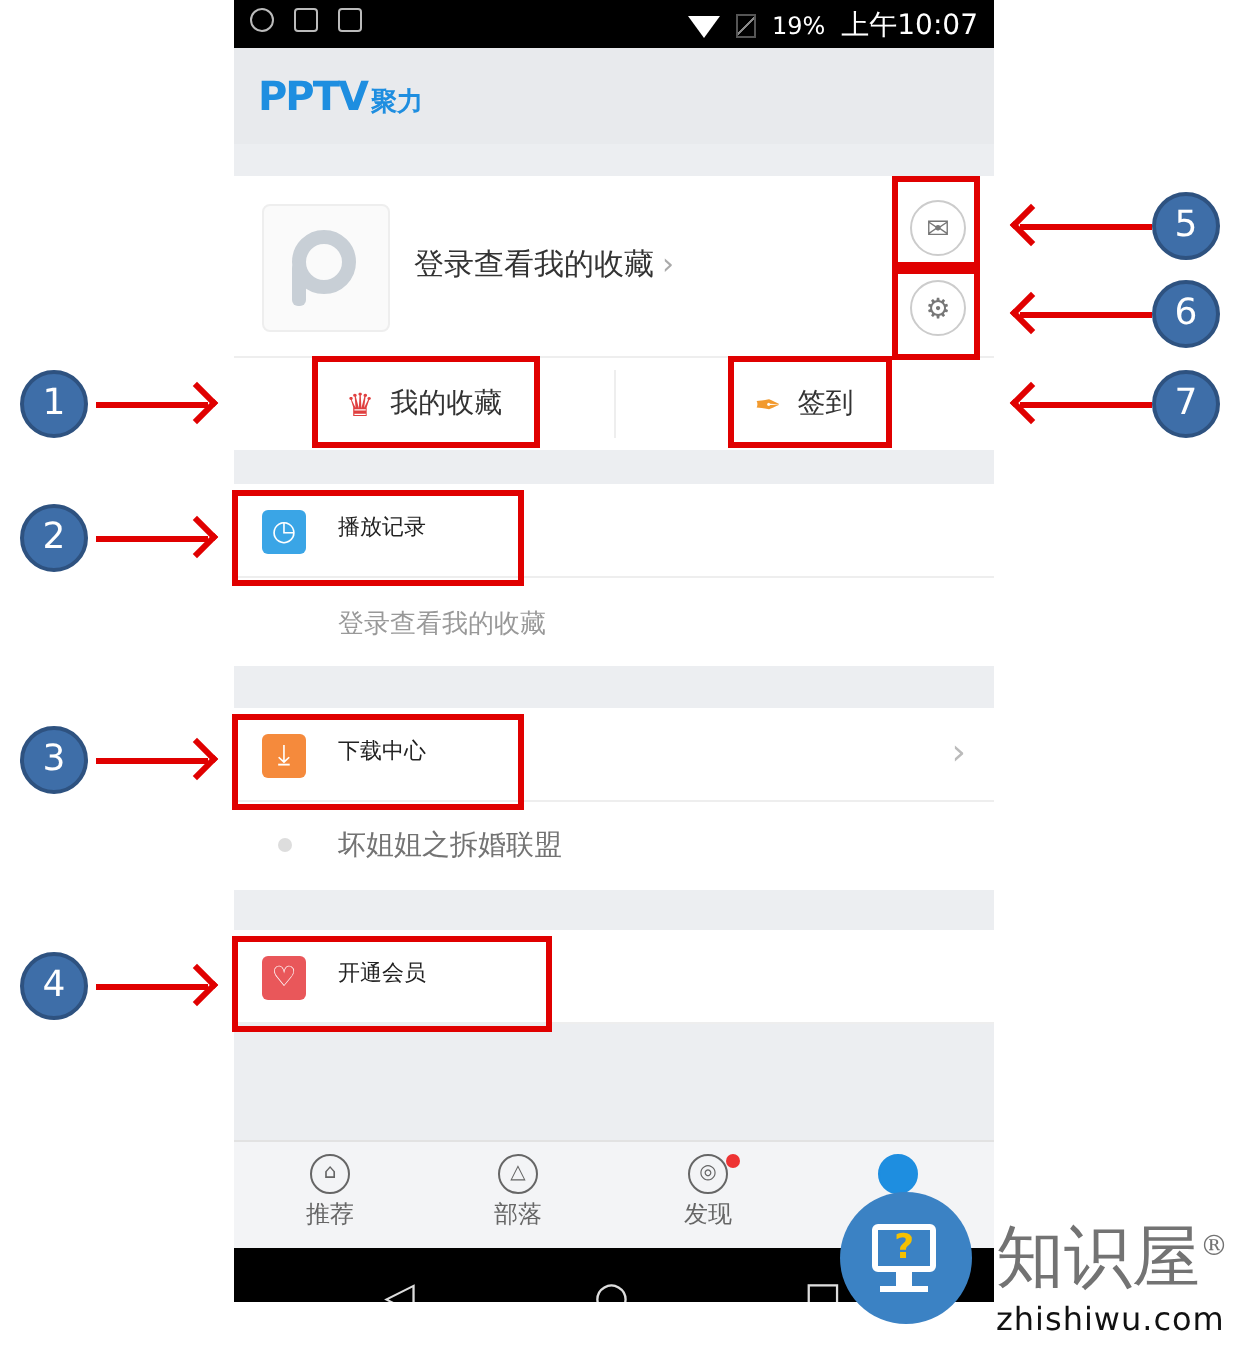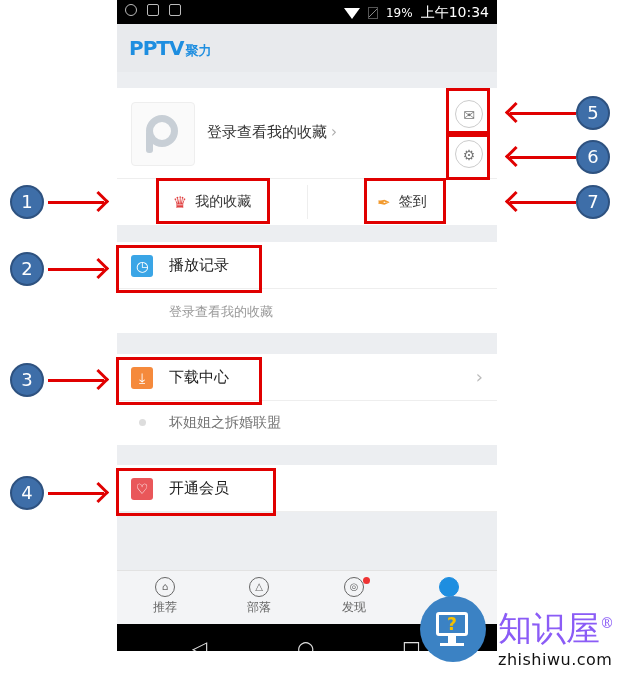--- a/index.html
+++ b/index.html
@@ -23,21 +23,21 @@
   .login{position:absolute;left:90px;top:35px;font-size:15px;color:#333;}
   .login .chev{color:#aaa;margin-left:4px;}
   .iconbtn{position:absolute;right:14px;width:28px;height:28px;border:1px solid #ccc;border-radius:50%;color:#777;font-size:14px;line-height:28px;text-align:center;box-sizing:border-box;}
   .actions{top:178px;height:46px;border-top:1px solid #eee;}
   .actions .half{position:absolute;top:0;width:190px;height:46px;display:flex;align-items:center;justify-content:center;font-size:14px;color:#333;gap:8px;}
   .actions .divider{position:absolute;left:190px;top:6px;width:1px;height:34px;background:#eee;}
   .crown{color:#e04040;font-size:16px;}
   .pen{color:#f29a2e;font-size:16px;}
   .sec-head{height:46px;border-bottom:1px solid #eee;position:relative;}
   .sec-icon{position:absolute;left:14px;top:13px;width:22px;height:22px;border-radius:3px;color:#fff;font-size:14px;line-height:22px;text-align:center;}
-  .sec-title{position:absolute;left:52px;top:14px;font-size:15px;color:#222;}
+  .sec-title{position:absolute;left:52px;top:14px;font-size:11px;color:#222;}
   .sec-chev{position:absolute;right:14px;top:12px;color:#bbb;font-size:18px;}
   .sec-body{height:44px;position:relative;}
   .sec-sub{position:absolute;left:52px;top:14px;font-size:13px;color:#999;}
   .sec-item{position:absolute;left:52px;top:13px;font-size:14px;color:#737373;}
   .dot{position:absolute;left:22px;top:18px;width:7px;height:7px;border-radius:50%;background:#ddd;}
   .tabbar{position:absolute;left:0;top:570px;width:380px;height:54px;background:#f3f4f6;border-top:1px solid #e2e2e2;}
   .tab{position:absolute;top:6px;width:60px;text-align:center;color:#666;font-size:12px;}
   .tab .ti{display:block;margin:0 auto 2px;width:20px;height:20px;border:1.5px solid #666;border-radius:50%;box-sizing:border-box;font-size:10px;line-height:18px;}
   .tab.active{color:#1e8ee0;}
   .tab.active .ti{background:#1e8ee0;border-color:#1e8ee0;}
@@ -46,39 +46,39 @@
   .navbtn{position:absolute;top:12px;color:#ddd;font-size:20px;}
   .hl{position:absolute;border:3px solid #e00000;box-sizing:border-box;}
   .badge{position:absolute;width:34px;height:34px;border-radius:50%;background:#3e6ea8;border:2px solid #2e5280;box-sizing:border-box;color:#fff;font-size:18px;line-height:30px;text-align:center;}
   .arrow{position:absolute;height:3px;background:#e00000;}
   .arrow.r::after{content:"";position:absolute;right:-2px;top:-7px;width:12px;height:12px;border-top:3px solid #e00000;border-right:3px solid #e00000;transform:rotate(45deg);}
   .arrow.l::before{content:"";position:absolute;left:-2px;top:-7px;width:12px;height:12px;border-bottom:3px solid #e00000;border-left:3px solid #e00000;transform:rotate(45deg);}
   .help{position:absolute;left:420px;top:596px;width:66px;height:66px;border-radius:50%;background:#3b82c4;}
   .help .mon{position:absolute;left:16px;top:16px;width:32px;height:24px;border:3px solid #fff;border-radius:3px;box-sizing:border-box;color:#f5c000;font-weight:bold;font-size:17px;line-height:18px;text-align:center;}
   .help .stand{position:absolute;left:28px;top:40px;width:8px;height:8px;background:#fff;}
   .help .base{position:absolute;left:20px;top:47px;width:24px;height:3px;background:#fff;}
-  .wm{position:absolute;left:498px;top:606px;font-family:"DejaVu Serif",serif;font-size:34px;color:#8b5cf6;}
+  .wm{position:absolute;left:498px;top:606px;font-family:"DejaVu Serif",serif;font-size:34px;color:#737373;}
   .wm sup{font-size:14px;}
   .wmurl{position:absolute;left:498px;top:650px;font-size:16px;color:#111;letter-spacing:0.5px;}
 </style>
 </head>
 <body>
 
 <div class="phone">
   <div class="statusbar">
     <div class="left">
       <span class="sico round"></span>
       <span class="sico"></span>
       <span class="sico"></span>
     </div>
     <div class="right">
       <span class="wifi"></span>
       <span class="nosig"></span>
       <span>19%</span>
-      <span style="font-size:14px">上午10:34</span>
+      <span style="font-size:14px">上午10:07</span>
     </div>
   </div>
 
   <div class="appbar">
     <div class="logo"><span>PPTV</span><small>聚力</small></div>
   </div>
 
   <div class="card profile">
     <div class="avatar">
         <div class="p"></div>

